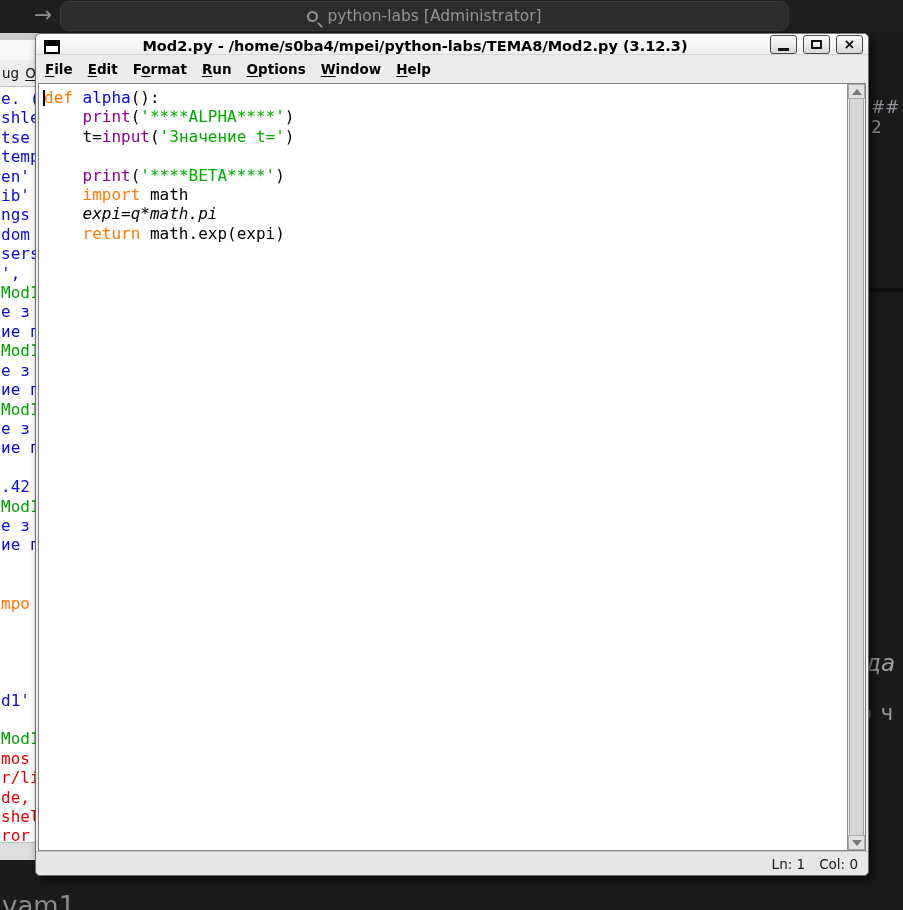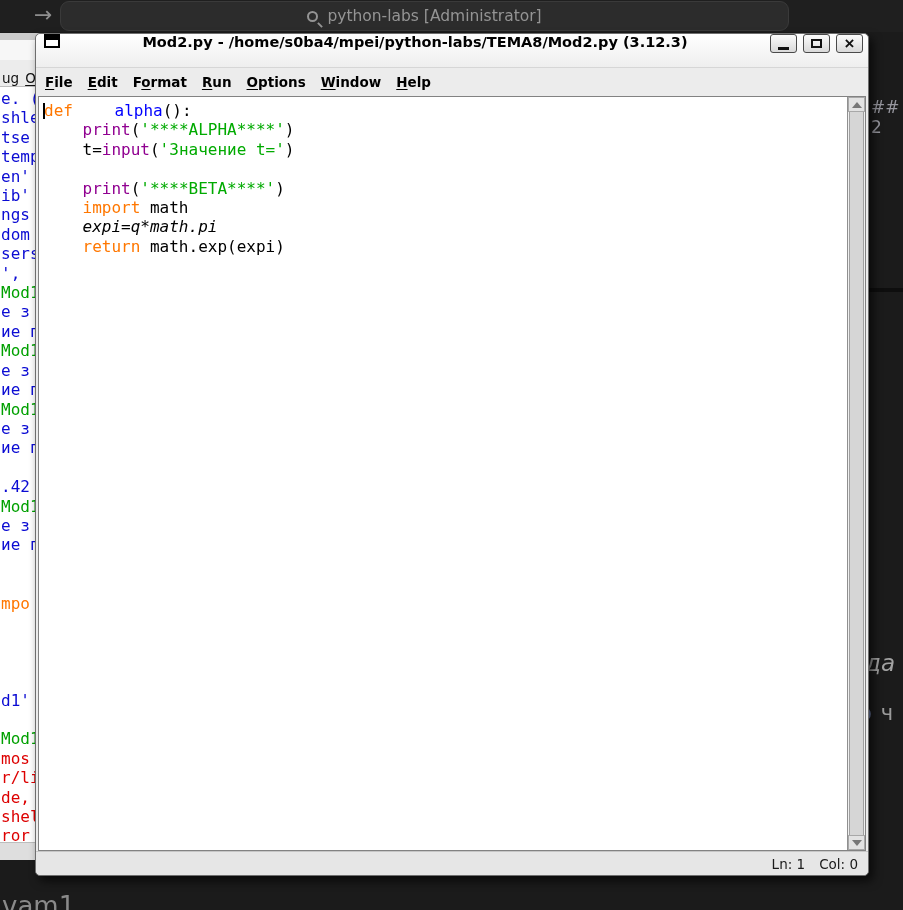--- a/index.html
+++ b/index.html
@@ -23,32 +23,32 @@
   .frag-och .o { color:#7d8fc0; margin-right:9px; }
   .frag-och .ch { color:#9a9a9a; }
   .frag-bottom { left:2px; top:891px; font-size:26px; color:#8a8a8a; }
 
   
   .bg-window { position:absolute; left:0; top:33px; width:40px; height:827px; background:#fff;
                display:flex; flex-direction:column; overflow:hidden; }
   .bw-titleband { height:7px; background:#cbcbcb; }
   .bw-gap { height:20px; background:#f7f7f7; }
   .bw-menuband { height:27px; background:#ececec; border-bottom:1px solid #bdbdbd; font-size:13.5px; color:#111;
-                 display:flex; align-items:flex-end; padding-left:2px; gap:6px; white-space:nowrap; }
+                 display:flex; align-items:center; padding-left:2px; gap:6px; white-space:nowrap; }
   .bw-menuband u { text-underline-offset:2px; }
   .bw-shell { flex:1; overflow:hidden; padding:2px 0 0 1px; font-family:"DejaVu Sans Mono", monospace;
               font-size:16px; line-height:19.4px; white-space:pre; }
   .bw-status { height:18px; background:#dedede; border-top:1px solid #bdbdbd; }
 
   
   .idle { position:absolute; left:35px; top:33px; width:834px; height:843px; background:#ececec;
           border:1px solid #6e6e6e; border-radius:5px; box-shadow:4px 5px 10px rgba(0,0,0,.65);
           display:flex; flex-direction:column; z-index:5; }
-  .titlebar { height:34px; background:linear-gradient(#ffffff,#eeeeee); border-radius:5px 5px 0 0;
-              border-bottom:1px solid #d6d6d6; display:flex; align-items:flex-start; }
+  .titlebar { height:21px; background:linear-gradient(#ffffff,#eeeeee); border-radius:5px 5px 0 0;
+              border-bottom:1px solid #d6d6d6; display:flex; align-items:flex-end; }
   .wicon { margin-left:8px; width:16px; height:14px; border:2px solid #000; background:#fff; position:relative; flex:0 0 auto; }
   .wicon::after { content:''; position:absolute; left:0; top:0; width:100%; height:4px; background:#000; }
   .title { flex:1; text-align:center; font-size:14.5px; font-weight:bold; color:#000; white-space:nowrap; overflow:hidden; }
   .controls { display:flex; gap:6px; margin-right:5px; flex:0 0 auto; }
   .wbtn { width:27px; height:19px; border:1px solid #4a4a4a; border-radius:3px;
           background:linear-gradient(#fcfcfc,#d9d9d9); display:flex; align-items:center; justify-content:center; padding:0; cursor:default; }
   .g-min { width:11px; height:3px; background:#111; margin-top:9px; }
   .g-max { width:11px; height:9px; border:2px solid #111; }
   .g-close { font-size:17px; font-weight:bold; color:#111; line-height:1; }
 
@@ -122,21 +122,21 @@
       <span class="menu-item"><u>E</u>dit</span>
       <span class="menu-item">F<u>o</u>rmat</span>
       <span class="menu-item"><u>R</u>un</span>
       <span class="menu-item"><u>O</u>ptions</span>
       <span class="menu-item"><u>W</u>indow</span>
       <span class="menu-item"><u>H</u>elp</span>
     </div>
   <div class="editor-row">
     <div class="editor" id="code">
       <div class="caret"></div>
-    <div class="cline"><span style="color: rgb(255, 119, 0);">def</span><span style="color: rgb(0, 0, 0);"> </span><span style="color: rgb(0, 0, 255); margin-left: 32px;">alpha</span><span style="color: rgb(0, 0, 0);">():</span></div>
+    <div class="cline"><span style="color: rgb(255, 119, 0);">def</span><span style="color: rgb(0, 0, 0);"> </span><span style="color: rgb(0, 0, 255);">alpha</span><span style="color: rgb(0, 0, 0);">():</span></div>
         <div class="cline"><span style="color: rgb(0, 0, 0);">    </span><span style="color: rgb(144, 0, 144);">print</span><span style="color: rgb(0, 0, 0);">(</span><span style="color: rgb(0, 170, 0); margin-top: 24px;">'****ALPHA****'</span><span style="color: rgb(0, 0, 0);">)</span></div>
         <div class="cline"><span style="color: rgb(0, 0, 0);">    t=</span><span style="color: rgb(144, 0, 144);">input</span><span style="color: rgb(0, 0, 0);">(</span><span style="color: rgb(0, 170, 0);">'Значение t='</span><span style="color: rgb(0, 0, 0);">)</span></div>
         <div class="cline">&nbsp;</div>
         <div class="cline"><span style="color: rgb(0, 0, 0);">    </span><span style="color: rgb(144, 0, 144);">print</span><span style="color: rgb(0, 0, 0);">(</span><span style="color: rgb(0, 170, 0);">'****BETA****'</span><span style="color: rgb(0, 0, 0);">)</span></div>
         <div class="cline"><span style="color: rgb(0, 0, 0);">    </span><span style="color: rgb(255, 119, 0);">import</span><span style="color: rgb(0, 0, 0);"> math</span></div>
         <div class="cline"><span style="color: rgb(0, 0, 0); font-style: italic;">    expi=q*math.pi</span></div>
         <div class="cline"><span style="color: rgb(0, 0, 0);">    </span><span style="color: rgb(255, 119, 0);">return</span><span style="color: rgb(0, 0, 0);"> math.exp(expi)</span></div>
       </div>
     <div class="vscroll">
       <div class="sb-btn">

